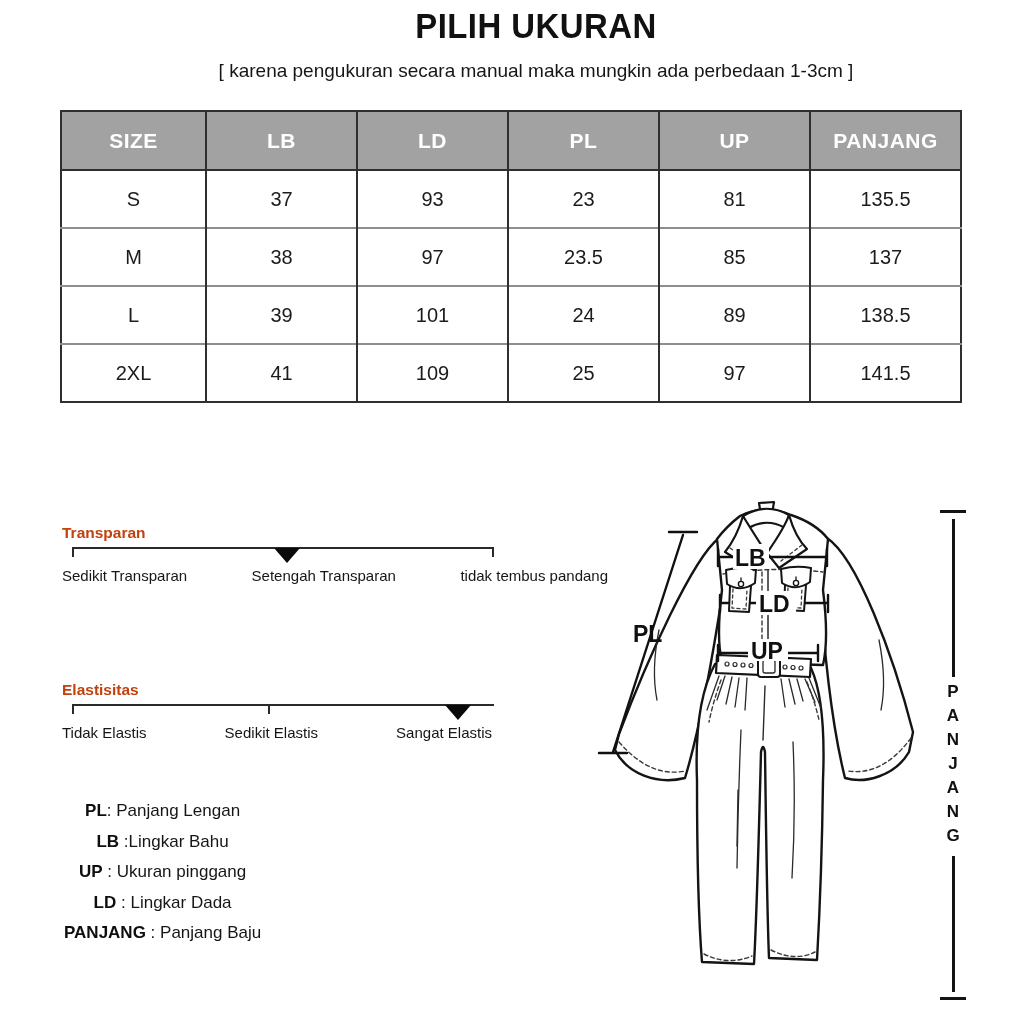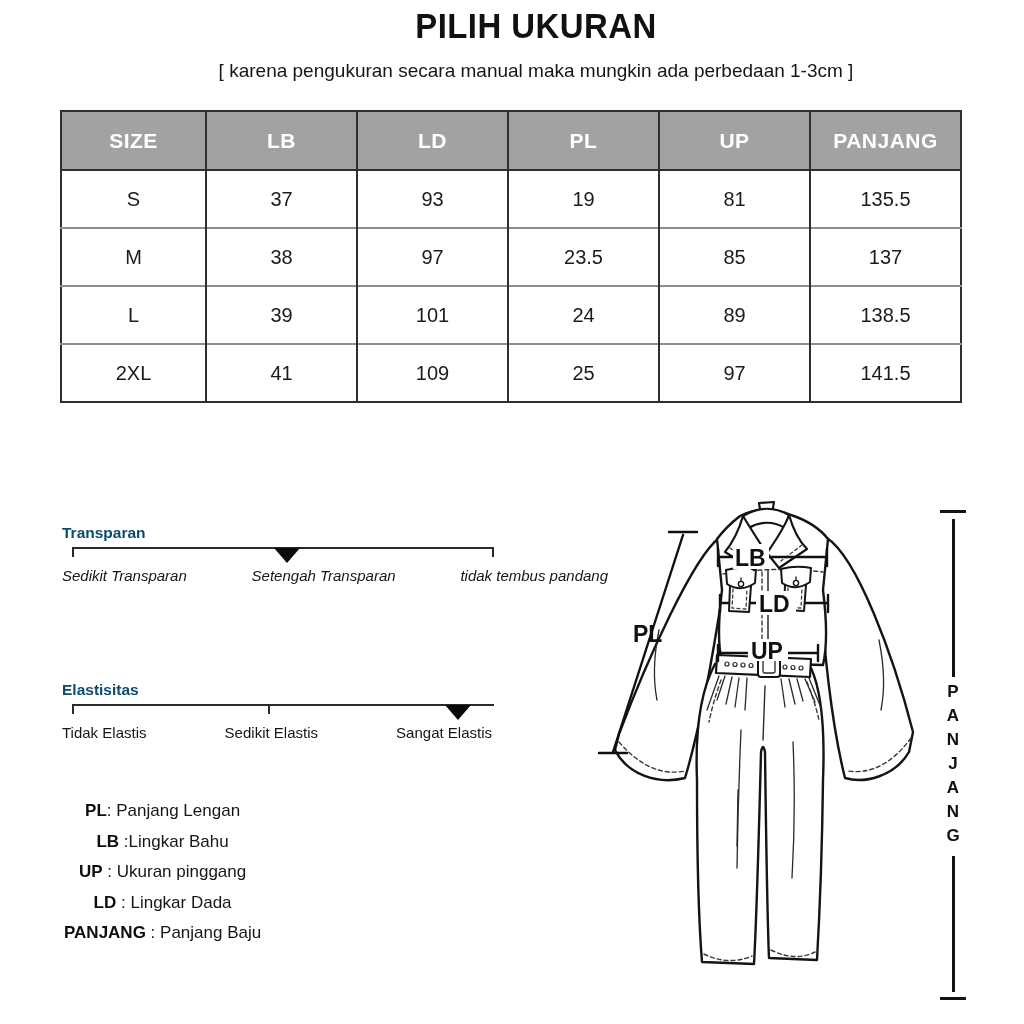--- a/index.html
+++ b/index.html
@@ -28,35 +28,35 @@
     height:55px;border-left:2px solid #2f2f2f;border-bottom:2px solid #2f2f2f;
     letter-spacing:.5px;
   }
   table.size td{
     height:54px;text-align:center;font-size:20px;color:#1b1b1b;
     border-left:2px solid #2f2f2f;border-top:2px solid #8e8e8e;
   }
   table.size th:first-child,table.size td:first-child{border-left:none;}
   
   .scale{position:absolute;left:62px;width:560px;}
-  .scale-title{font-size:15.5px;font-weight:bold;color:#0c4a6e;}
+  .scale-title{font-size:15.5px;font-weight:bold;color:#c2410c;}
   .scale-bar{position:absolute;left:10px;top:23px;width:422px;height:18px;}
   .bar-line{position:absolute;left:0;top:0;width:100%;height:2px;background:#2a2a2a;}
   .tick{position:absolute;top:0;width:2px;height:10px;background:#2a2a2a;}
   .tick.l{left:0;} .tick.m{left:46.4%;} .tick.r{right:0;}
   .tri{
     position:absolute;top:1px;width:0;height:0;transform:translateX(-50%);
     border-left:13px solid transparent;border-right:13px solid transparent;
     border-top:15px solid #0a0a0a;
   }
   .scale-labels{
     position:absolute;left:0;top:43px;display:flex;justify-content:space-between;
     font-size:15px;color:#161616;white-space:nowrap;
   }
-  .labels-w1{width:546px;font-style:italic;} .labels-w2{width:430px;}
+  .labels-w1{width:546px;} .labels-w2{width:430px;}
   
   .legend{position:absolute;left:64px;top:801px;font-size:17px;color:#161616;}
   .legend-item{height:18px;margin-bottom:12.5px;text-align:center;}
   .legend-item b{font-weight:bold;color:#0e0e0e;}
   
   .garment{position:absolute;left:595px;top:490px;}
   .garment text{font-family:"Liberation Sans","DejaVu Sans",sans-serif;font-weight:bold;font-size:23px;fill:#101010;}
   
   .vruler{
     position:absolute;left:936px;top:510px;height:490px;width:34px;
@@ -95,21 +95,21 @@
         <th>PL</th>
         <th>UP</th>
         <th>PANJANG</th>
       </tr>
     </thead>
     <tbody>
       <tr>
         <td>S</td>
         <td>37</td>
         <td>93</td>
-        <td>19</td>
+        <td>23</td>
         <td>81</td>
         <td>135.5</td>
       </tr>
       <tr>
         <td>M</td>
         <td>38</td>
         <td>97</td>
         <td>23.5</td>
         <td>85</td>
         <td>137</td>

